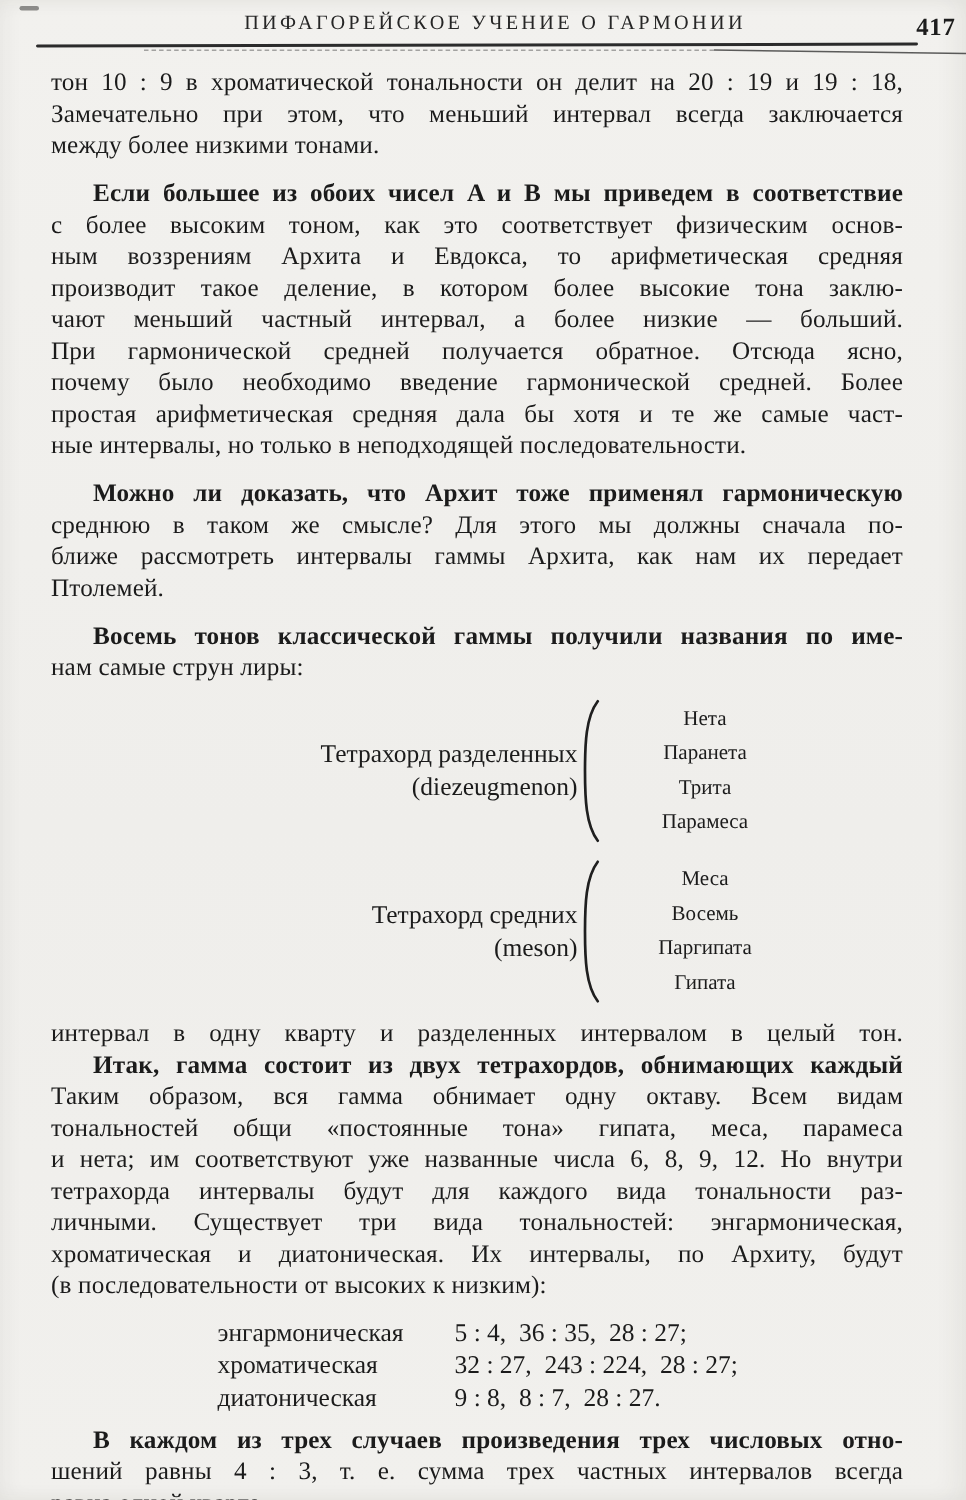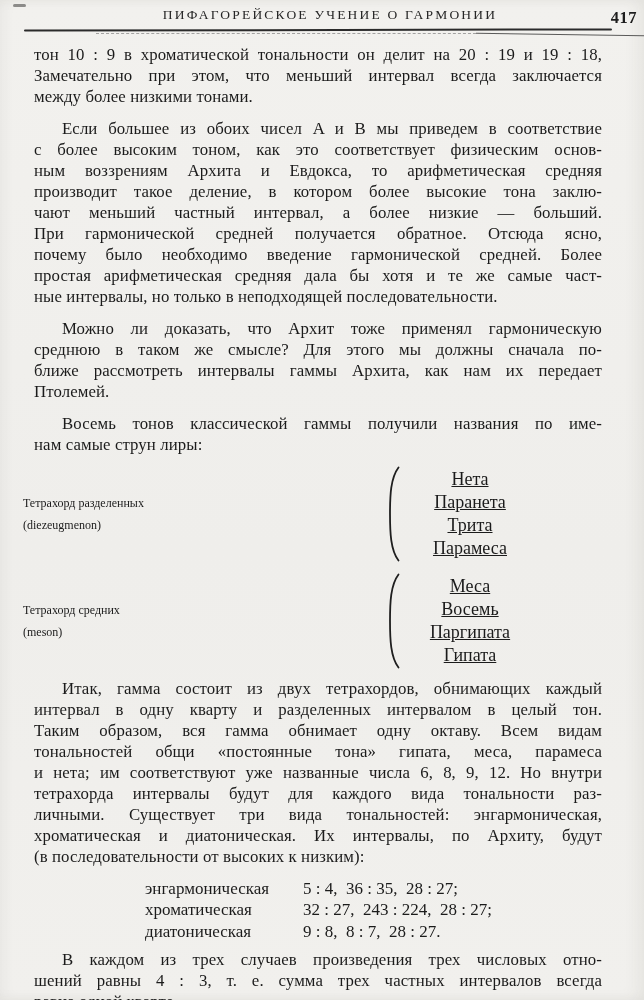--- a/index.html
+++ b/index.html
@@ -26,29 +26,29 @@
   .rule3 { position:absolute; right:0; width:168px; top:33.5px;
            border-top:1.6px solid rgba(40,40,40,.75); transform:rotate(.8deg); }
   
   .content { position:absolute; left:23px; right:31px; top:33px; }
   .flow { margin-top:7px; }
   .para { margin:11px; }
   .line {
     font-size:16.8px; line-height:21px; height:21px;
     text-align:justify; text-align-last:justify; letter-spacing:.1px;
   }
-  .line.indent { text-indent:28px; }
+  .line.indent { text-indent:28px;font-weight:bold; }
   .line.last   { text-align-last:auto; }
   
   .tetra { display:flex; align-items:center; margin-top:6px; }
   .tetra + .tetra { margin-top:11px; }
   .tetra + .para  { margin-top:9px; }
-  .tetra-label { width:362px; text-align:left; font-size:12px; line-height:22.5px; }
+  .tetra-label { width:362px; text-align:right; font-size:17px; line-height:22.5px; }
   .tetra-brace { width:18px; display:flex; align-items:center; }
-  .tetra-names { width:134px; text-align:center; font-size:18px; line-height:23px;text-decoration:underline; }
+  .tetra-names { width:134px; text-align:center; font-size:14px; line-height:23px; }
   
   .intervals { margin-left:122px; font-size:17px; line-height:21.4px; }
   .intervals + .para { margin-top:7px; }
   .irow  { display:flex; height:21.4px; }
   .iname { width:158px; }
   .ivals { white-space:pre; }
   
   .footer { display:flex; align-items:baseline; gap:9px; margin:5px 0 0 4px; }
   .fnum    { font-size:14.5px; color:#1d1d1d; }
   .fauthor { font-size:13px; letter-spacing:1.1px; color:#222; }
@@ -124,22 +124,22 @@
             </svg>
           </div>
           <div class="tetra-names">
             <div class="tn">Меса</div>
             <div class="tn">Восемь</div>
             <div class="tn">Паргипата</div>
             <div class="tn">Гипата</div>
           </div>
         </div>
         <div class="para">
+          <div class="line">интервал в одну кварту и разделенных интервалом в целый тон.</div>
           <div class="line indent">Итак, гамма состоит из двух тетрахордов, обнимающих каждый</div>
-          <div class="line">интервал в одну кварту и разделенных интервалом в целый тон.</div>
           <div class="line">Таким образом, вся гамма обнимает одну октаву. Всем видам</div>
           <div class="line">тональностей общи «постоянные тона» гипата, меса, парамеса</div>
           <div class="line">и нета; им соответствуют уже названные числа 6, 8, 9, 12. Но внутри</div>
           <div class="line">тетрахорда интервалы будут для каждого вида тональности раз-</div>
           <div class="line">личными. Существует три вида тональностей: энгармоническая,</div>
           <div class="line">хроматическая и диатоническая. Их интервалы, по Архиту, будут</div>
           <div class="line last">(в последовательности от высоких к низким):</div>
         </div>
         <div class="intervals">
           <div class="irow">

